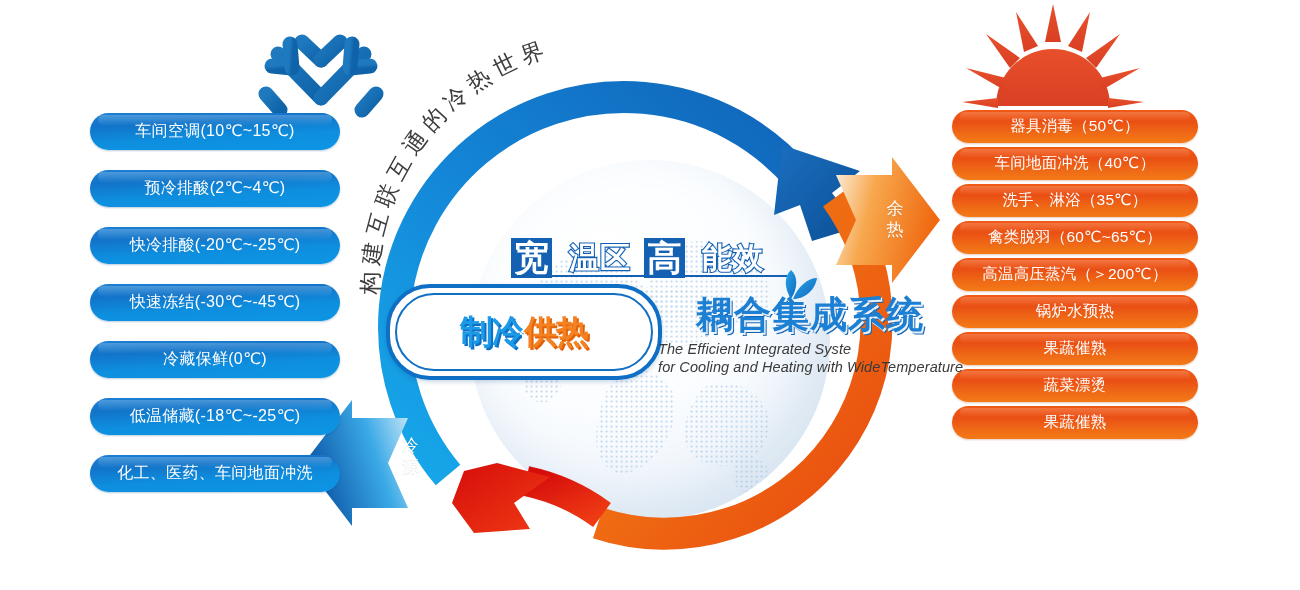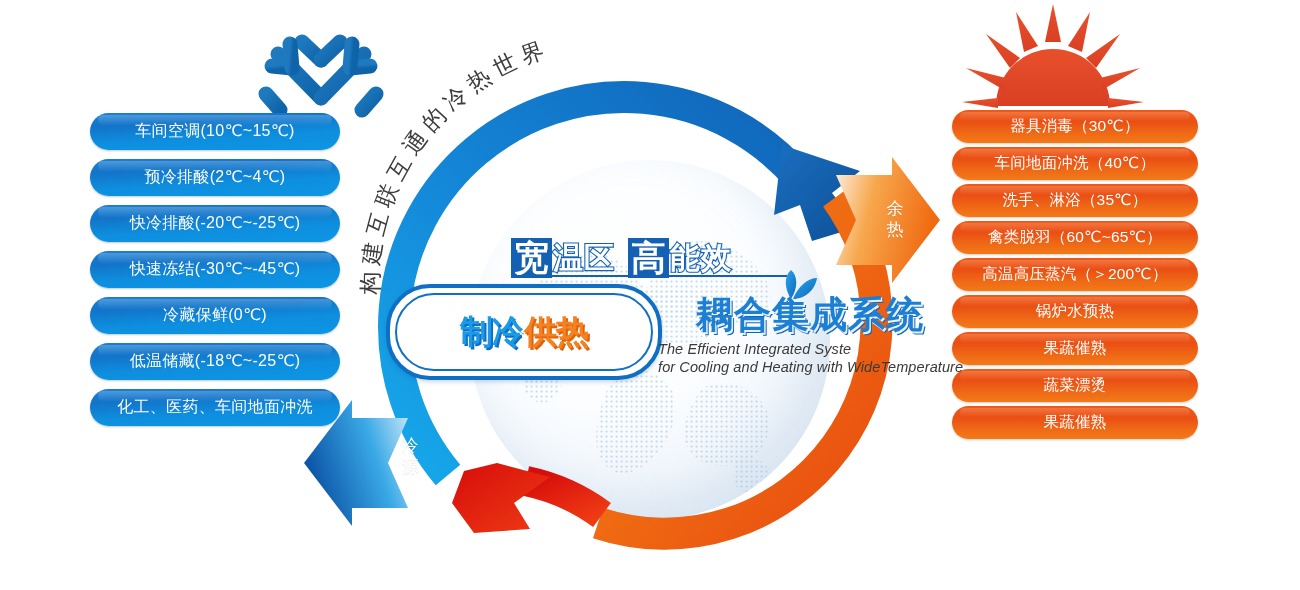--- a/index.html
+++ b/index.html
@@ -54,21 +54,21 @@
   }
 
   
   .col-left{
     position:absolute;left:90px;top:113px;
     width:250px;
   }
   .pill-blue{
     position:relative;
     height:37px;
-    margin-bottom:9px;
+    margin-bottom:20px;
     border-radius:19px;
     background:linear-gradient(177deg,#1d80d4 0%,#1274c9 28%,#0e8ede 62%,#0c96e4 100%);
     box-shadow:0 1px 2px rgba(10,70,130,.28);
     display:flex;align-items:center;justify-content:center;
     color:#ffffff;
     font-size:16px;
     letter-spacing:.3px;
     white-space:nowrap;
   }
   .pill-blue::after{
@@ -153,20 +153,21 @@
   .hl-out{
     display:inline-block;
     font-size:30px;
     font-weight:bold;
     line-height:40px;
     color:#ffffff;
     -webkit-text-stroke:2.2px #1461b4;
     paint-order:stroke fill;
     letter-spacing:1px;
     padding:0 1px;
+    margin-left:16px;
   }
   .hl-gap{display:inline-block;width:12px;}
   .headline-underline{
     position:absolute;left:133px;top:47px;
     width:276px;height:2px;
     background:#1461b4;
   }
 
   
   .badge{
@@ -394,21 +395,21 @@
     <div class="pill-blue">
         <span>低温储藏(-18℃~-25℃)</span>
       </div>
     <div class="pill-blue">
         <span>化工、医药、车间地面冲洗</span>
       </div>
   </div>
 
   <div class="col-right">
     <div class="pill-orange">
-        <span>器具消毒（30℃）</span>
+        <span>器具消毒（50℃）</span>
       </div>
     <div class="pill-orange">
         <span>车间地面冲洗（40℃）</span>
       </div>
     <div class="pill-orange">
         <span>洗手、淋浴（35℃）</span>
       </div>
     <div class="pill-orange">
         <span>禽类脱羽（60℃~65℃）</span>
       </div>

